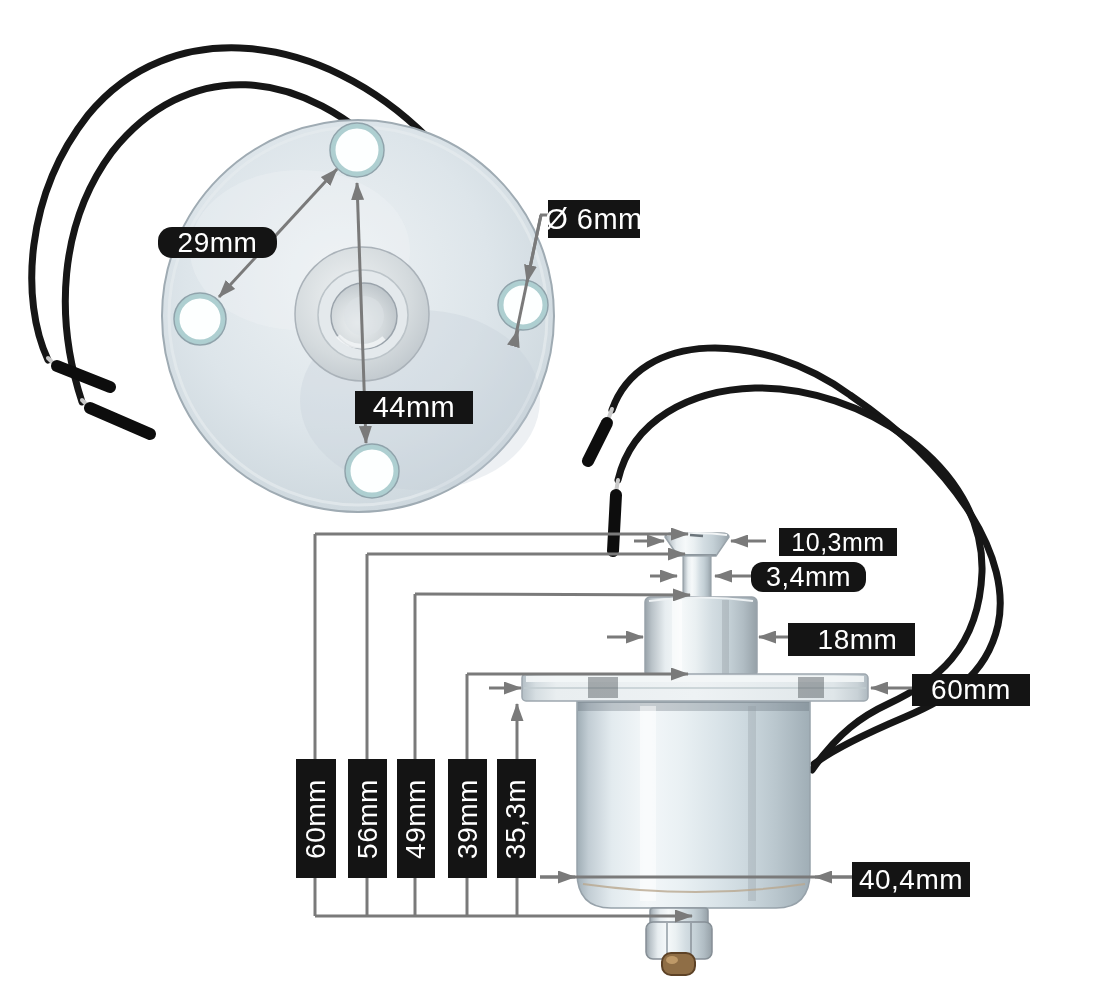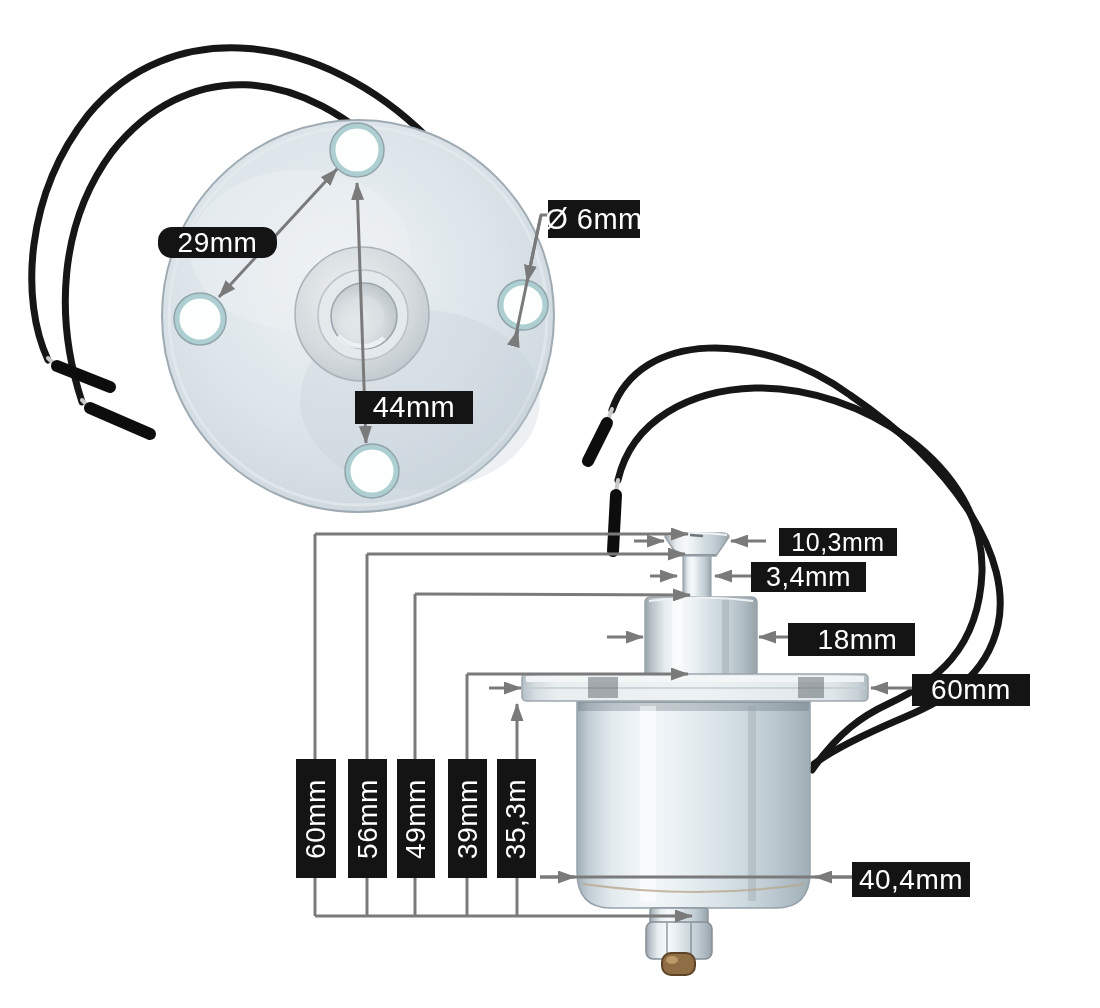--- a/index.html
+++ b/index.html
@@ -219,21 +219,21 @@
 <div class="dim" style="left:355px;top:391px;width:118px;height:33px;font-size:29px;justify-content:center;">
   <span>44mm</span>
 </div>
 <div class="dim" style="left:548px;top:200px;width:92px;height:38px;font-size:29px;">
   <span>Ø 6mm</span>
 </div>
 
 <div class="dim" style="left:764px;top:528px;width:118px;height:28px;font-size:25px;margin-left:15px;">
   <span>10,3mm</span>
 </div>
-<div class="dim" style="left:751px;top:562px;width:115px;height:30px;font-size:27px;">
+<div class="dim" style="left:751px;top:562px;width:115px;height:30px;font-size:27px;border-radius:12px;">
   <span>3,4mm</span>
 </div>
 <div class="dim" style="left:788px;top:623px;width:115px;height:33px;font-size:28px;padding-left:12px;">
   <span>18mm</span>
 </div>
 <div class="dim" style="left:912px;top:674px;width:118px;height:32px;font-size:28px;">
   <span>60mm</span>
 </div>
 <div class="dim" style="left:852px;top:862px;width:118px;height:35px;font-size:28px;text-align:right;">
   <span>40,4mm</span>

